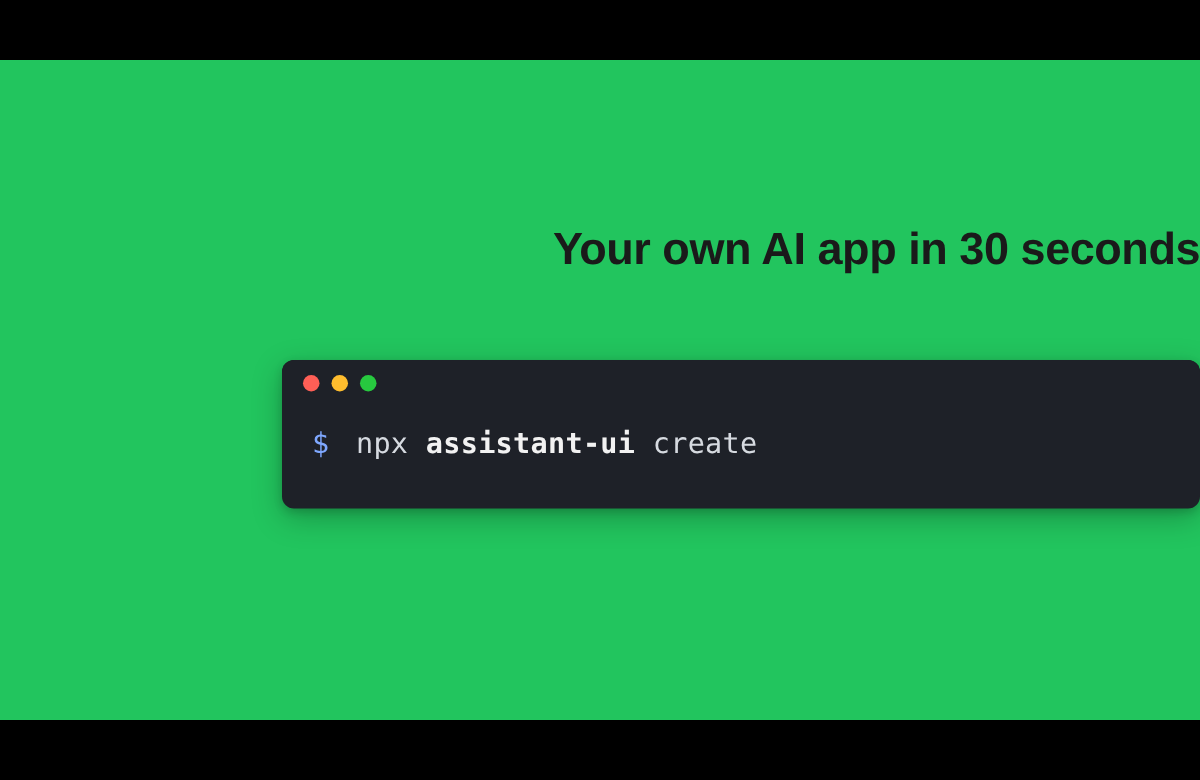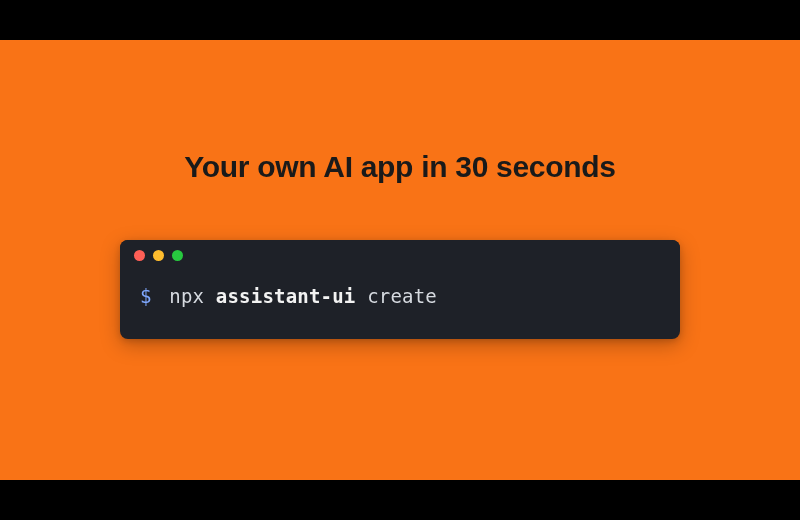--- a/index.html
+++ b/index.html
@@ -21,37 +21,37 @@
       background: #000;
     }
     .letterbox-top, .letterbox-bottom {
       background: #000;
       width: 100%;
     }
     .letterbox-top { height: 40px; }
     .letterbox-bottom { height: 40px; }
     .content {
       flex: 1;
-      background: #f97316;
+      background: #22c55e;
       display: flex;
       flex-direction: column;
-      align-items: center;
+      align-items: flex-end;
       justify-content: flex-start;
       padding-top: 110px;
     }
     .heading {
       font-size: 30px;
       font-weight: 700;
       color: #1a1a1a;
       letter-spacing: -0.3px;
       margin-bottom: 56px;
       text-align: center;
     }
     .terminal {
-      width: 560px;
+      width: 612px;
       background: #1e2128;
       border-radius: 8px;
       box-shadow: 0 6px 20px rgba(0,0,0,0.25), 0 2px 6px rgba(0,0,0,0.15);
       overflow: hidden;
     }
     .terminal-titlebar {
       height: 30px;
       display: flex;
       align-items: center;
       padding-left: 14px;

